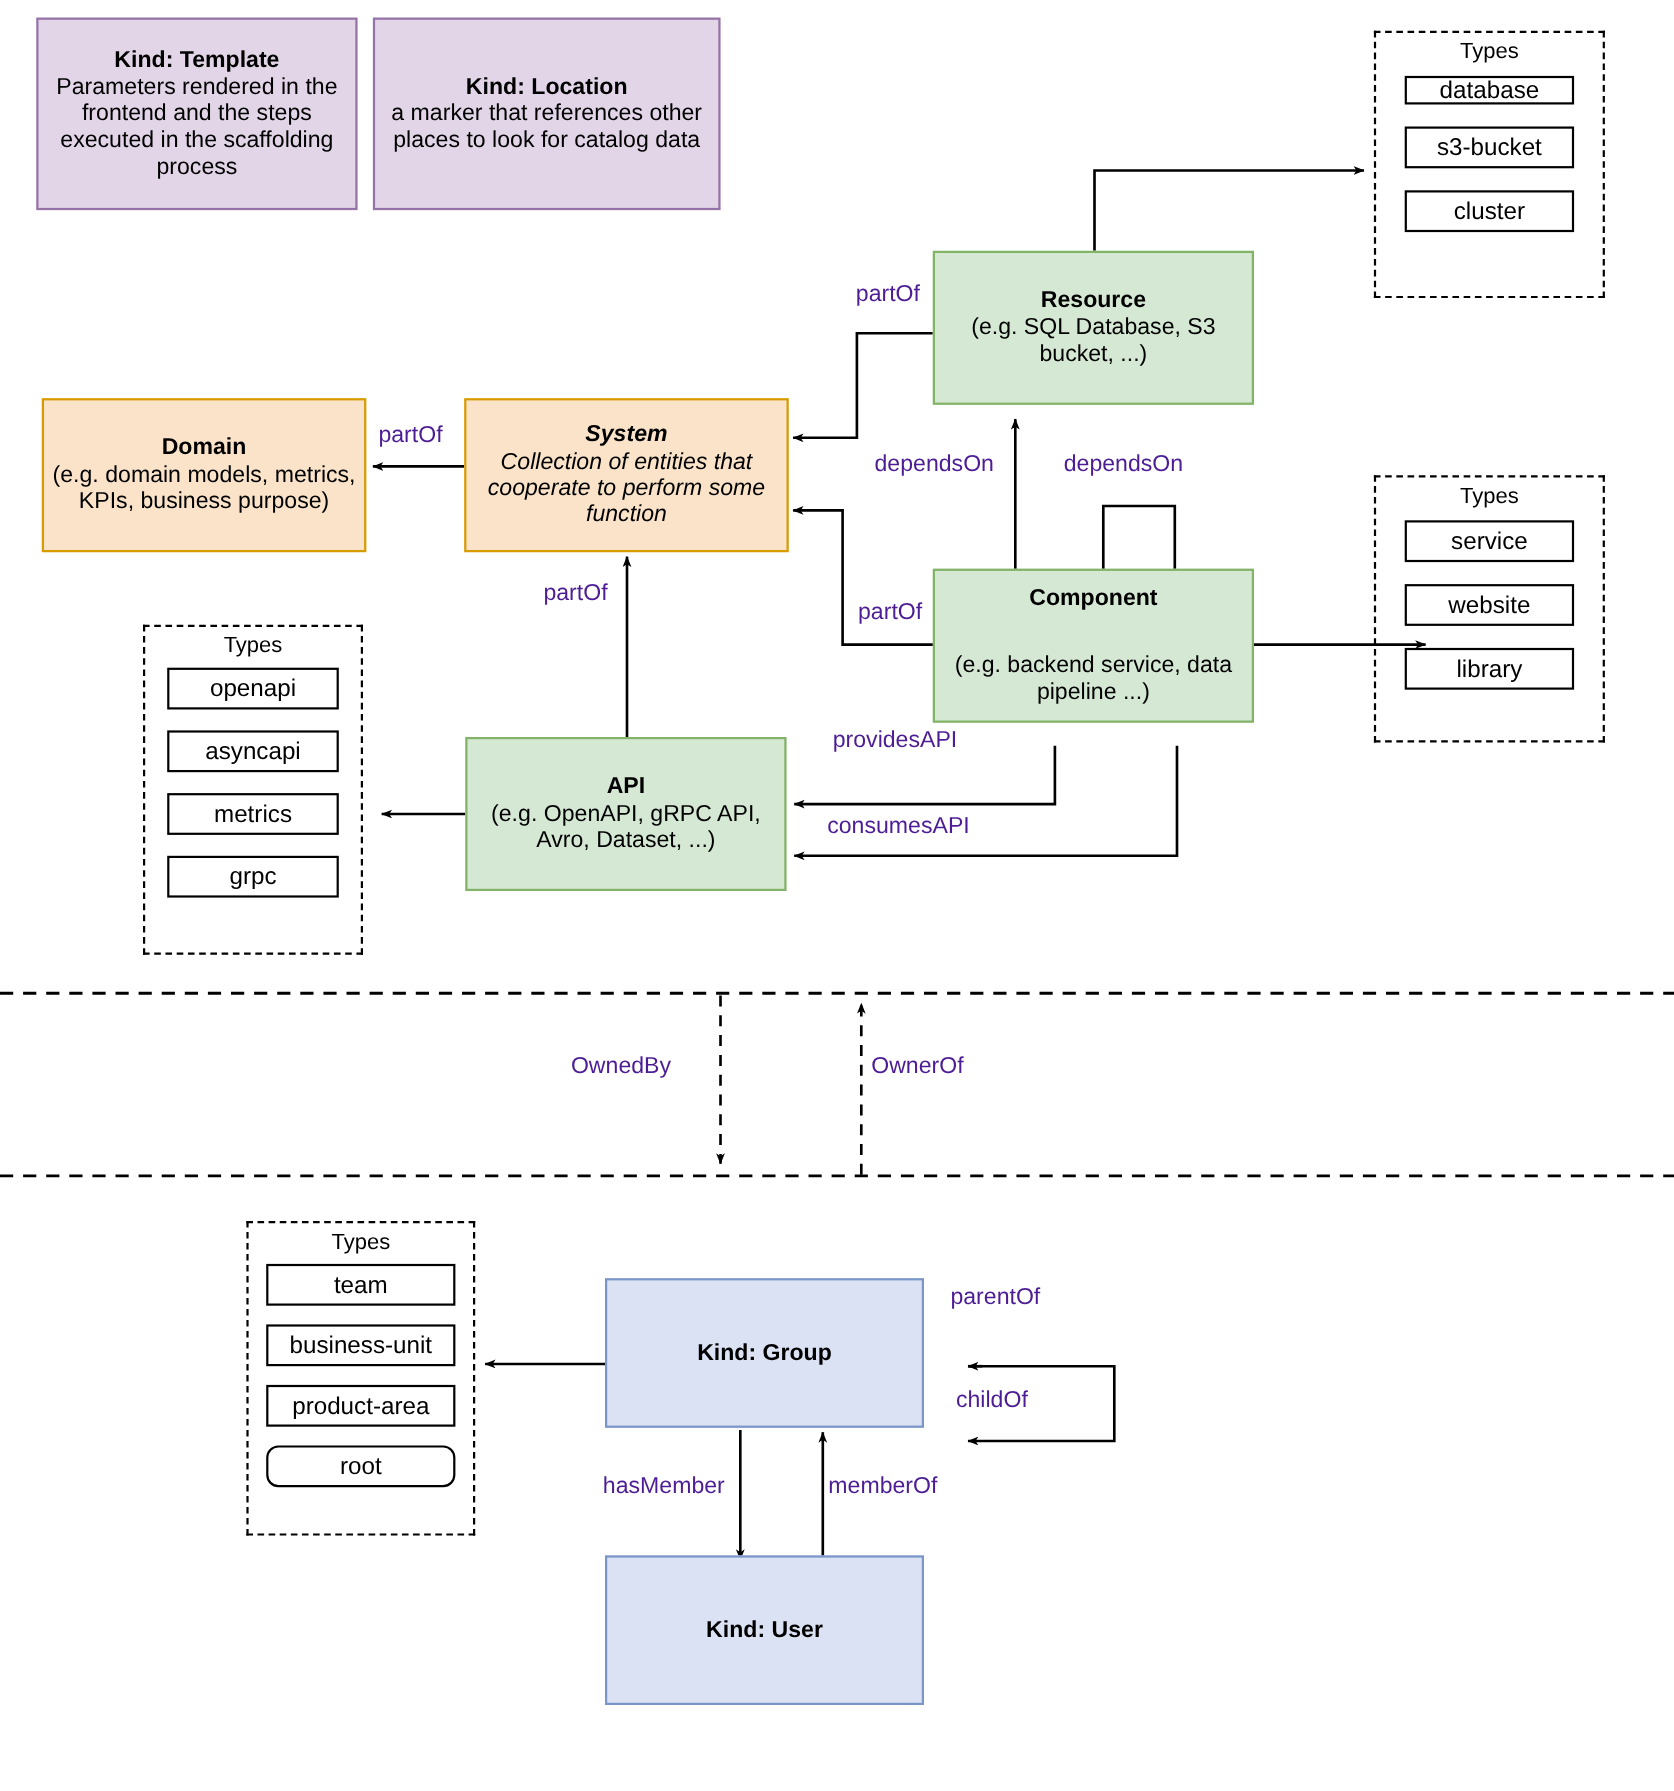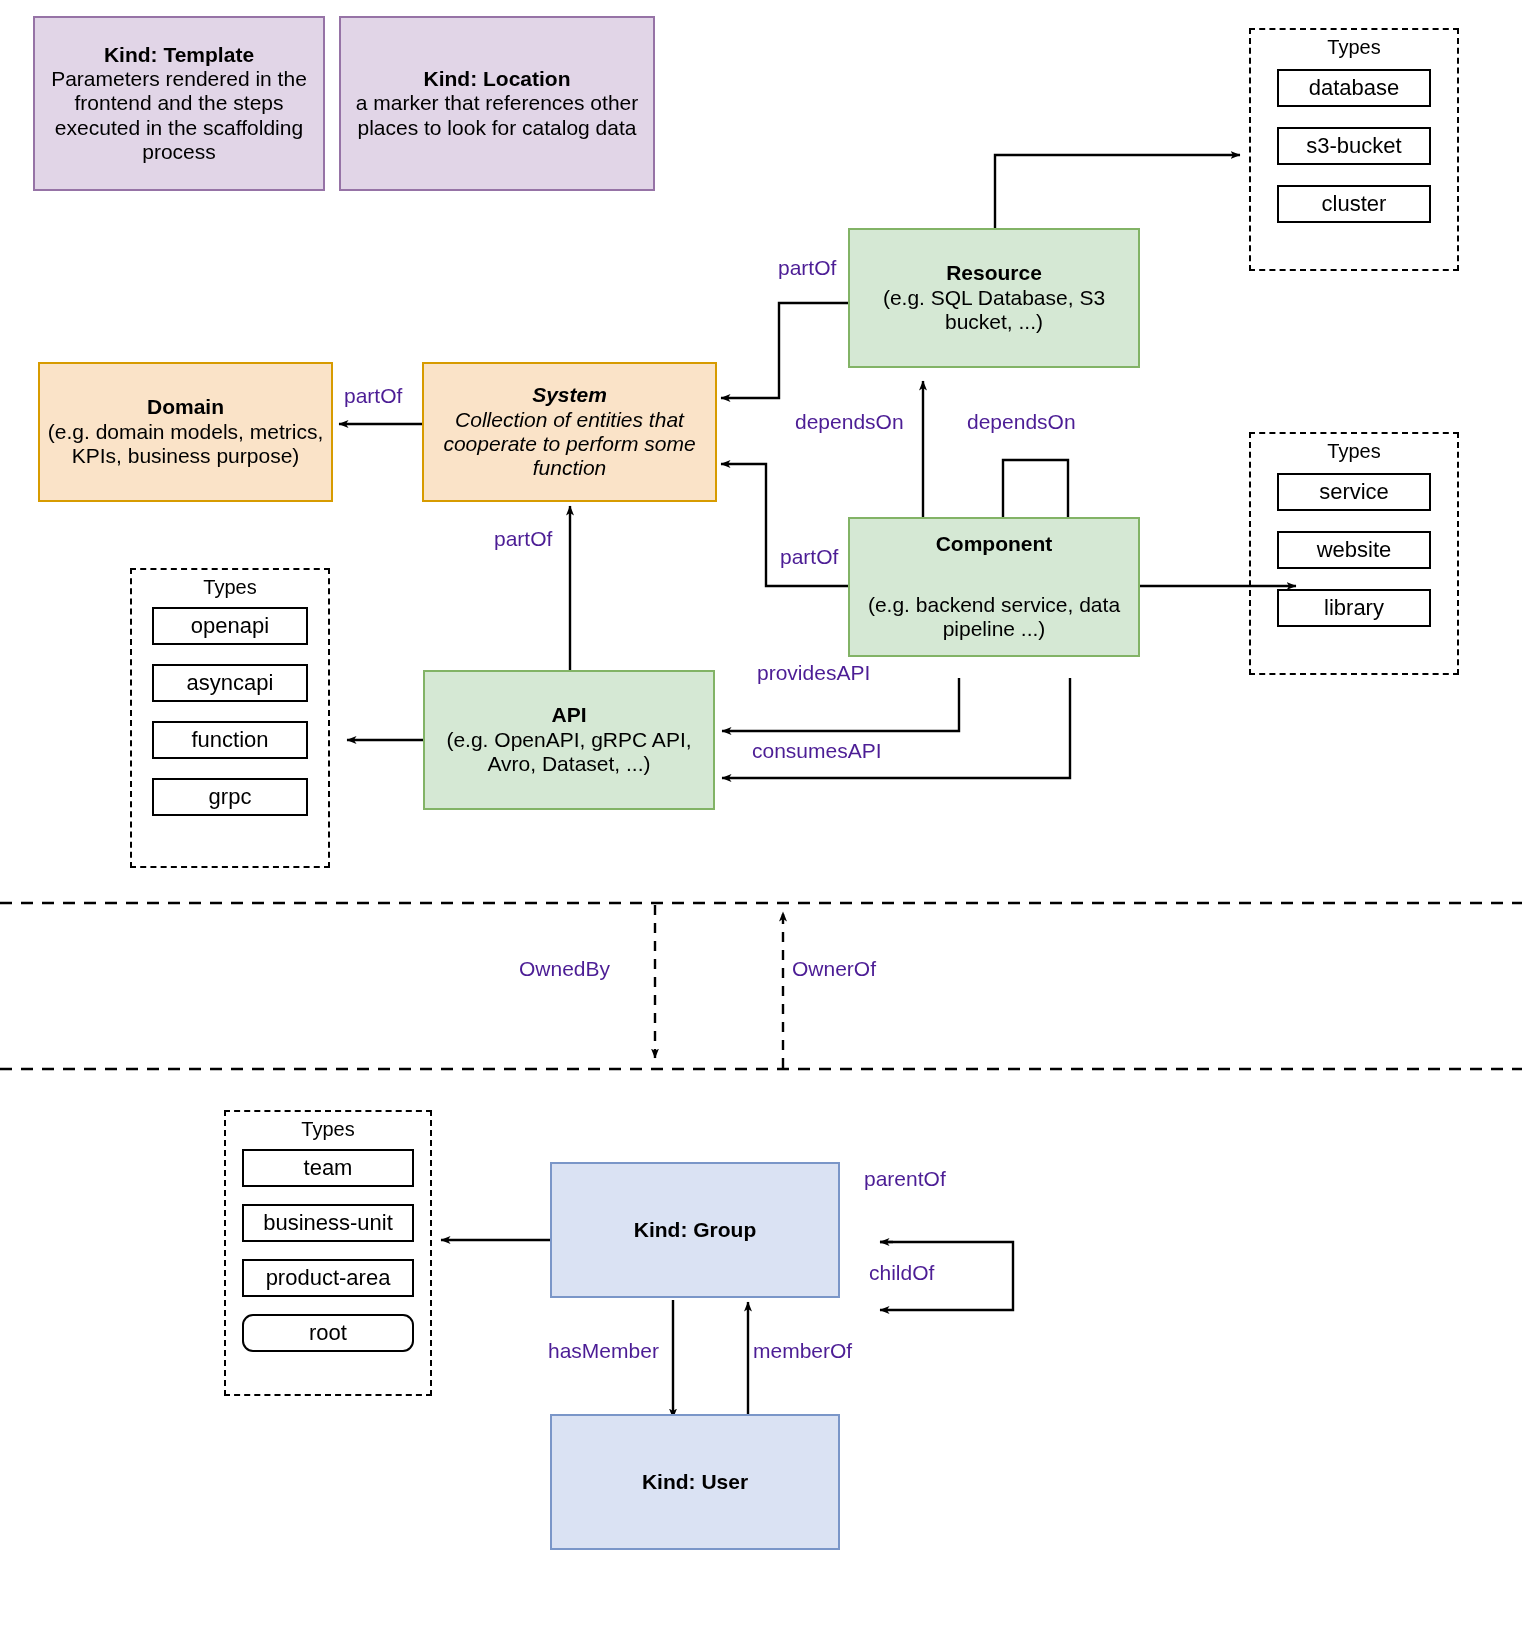--- a/index.html
+++ b/index.html
@@ -190,37 +190,37 @@
   <div class="node blue-node" style="left:550px; top:1162px; width:290px; height:136px;">
     <div class="title">Kind: Group</div>
   </div>
 
   <div class="node blue-node" style="left:550px; top:1414px; width:290px; height:136px;">
     <div class="title">Kind: User</div>
   </div>
 
   <div class="types-group" style="left:1249px; top:28px; width:210px; height:243px; padding:6px 26px 10px 26px;">
     <div class="group-title">Types</div>
-    <div class="type-chip" style="height:38px; margin-top:10px;">database</div>
+    <div class="type-chip" style="height:26px; margin-top:10px;">database</div>
     <div class="type-chip" style="height:38px; margin-top:20px;">s3-bucket</div>
     <div class="type-chip" style="height:38px; margin-top:20px;">cluster</div>
   </div>
 
   <div class="types-group" style="left:1249px; top:432px; width:210px; height:243px; padding:6px 26px 10px 26px;">
     <div class="group-title">Types</div>
     <div class="type-chip" style="height:38px; margin-top:10px;">service</div>
     <div class="type-chip" style="height:38px; margin-top:20px;">website</div>
     <div class="type-chip" style="height:38px; margin-top:20px;">library</div>
   </div>
 
   <div class="types-group" style="left:130px; top:568px; width:200px; height:300px; padding:6px 20px 10px 20px;">
     <div class="group-title">Types</div>
     <div class="type-chip" style="height:38px; margin-top:8px;">openapi</div>
     <div class="type-chip" style="height:38px; margin-top:19px;">asyncapi</div>
-    <div class="type-chip" style="height:38px; margin-top:19px;">function</div>
+    <div class="type-chip" style="height:38px; margin-top:19px;">metrics</div>
     <div class="type-chip" style="height:38px; margin-top:19px;">grpc</div>
   </div>
 
   <div class="types-group" style="left:224px; top:1110px; width:208px; height:286px; padding:6px 16px 10px 16px;">
     <div class="group-title">Types</div>
     <div class="type-chip" style="height:38px; margin-top:8px;">team</div>
     <div class="type-chip" style="height:38px; margin-top:17px;">business-unit</div>
     <div class="type-chip" style="height:38px; margin-top:17px;">product-area</div>
     <div class="type-chip" style="height:38px; margin-top:17px;border-radius:11px;">root</div>
   </div>

